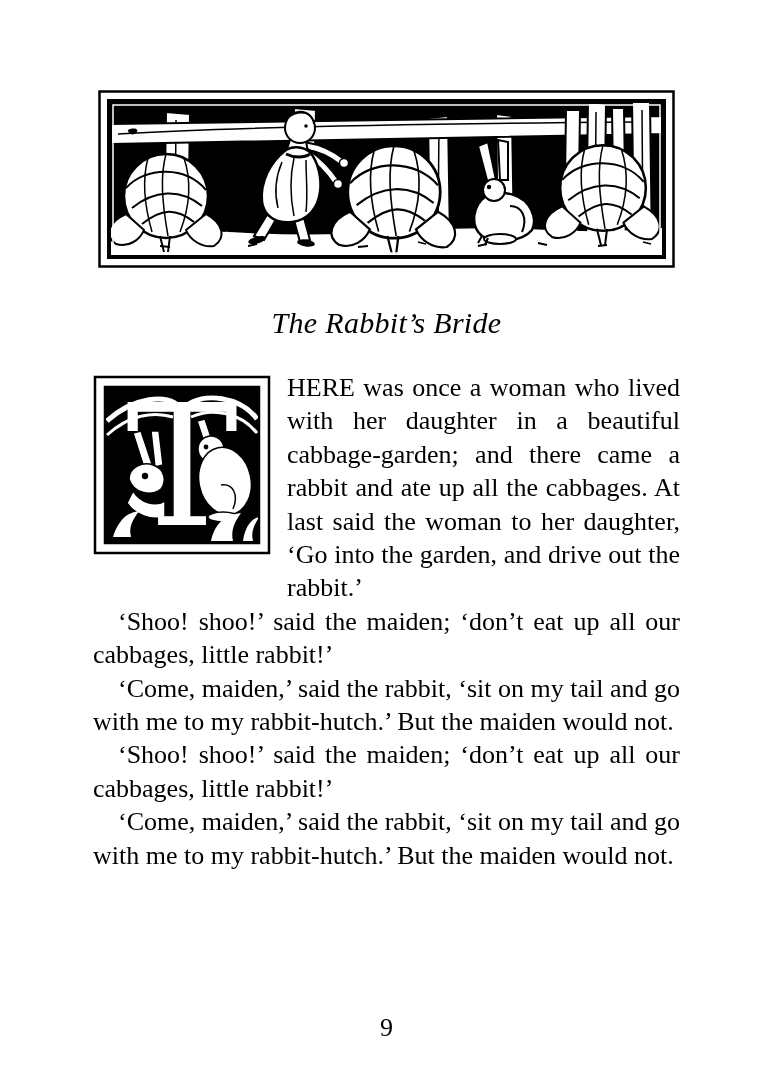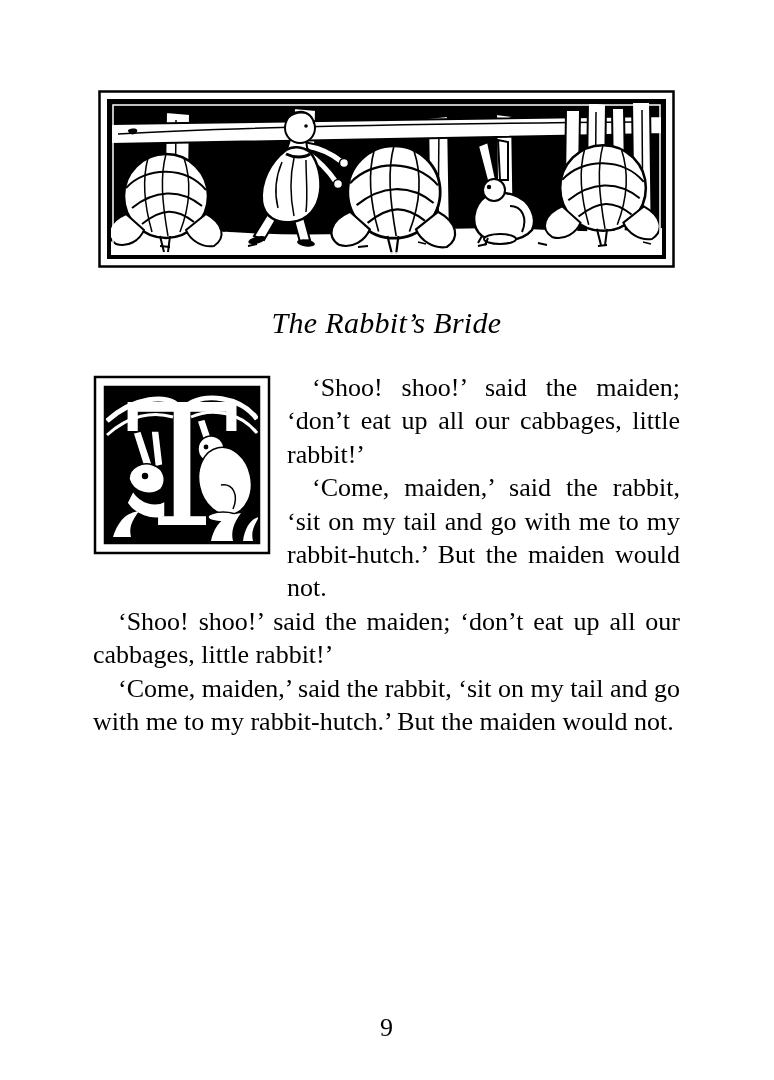--- a/index.html
+++ b/index.html
@@ -164,20 +164,21 @@
               </g>
 
               <path d="M20,162 C26,144 34,138 46,136 C38,147 36,153 38,162 Z" fill="#fff"></path>
               <path d="M118,166 C122,148 132,140 148,138 C140,149 138,157 140,166 Z" fill="#fff"></path>
               <path d="M150,166 C152,152 158,144 166,142 C160,152 158,158 160,166 Z" fill="#fff"></path>
 
               <text x="89" y="150" font-family="'DejaVu Serif', serif" font-size="168" fill="#ffffff" text-anchor="middle">T</text>
             </g>
           </svg>
         </span>
+        <span>HERE was once a woman who lived with her daughter in a beautiful cabbage-garden; and there came a rabbit and ate up all the cabbages. At last said the woman to her daughter, ‘Go into the garden, and drive out the rabbit.’</span>
       </p>
       <p class="indent">‘Shoo! shoo!’ said the maiden; ‘don’t eat up all our cabbages, little rabbit!’</p>
       <p class="indent">‘Come, maiden,’ said the rabbit, ‘sit on my tail and go with me to my rabbit-hutch.’ But the maiden would not.</p>
       <p class="indent">‘Shoo! shoo!’ said the maiden; ‘don’t eat up all our cabbages, little rabbit!’</p>
       <p class="indent">‘Come, maiden,’ said the rabbit, ‘sit on my tail and go with me to my rabbit-hutch.’ But the maiden would not.</p>
     </div>
   </div>
 
   <div class="folio">9</div>
 </div>

